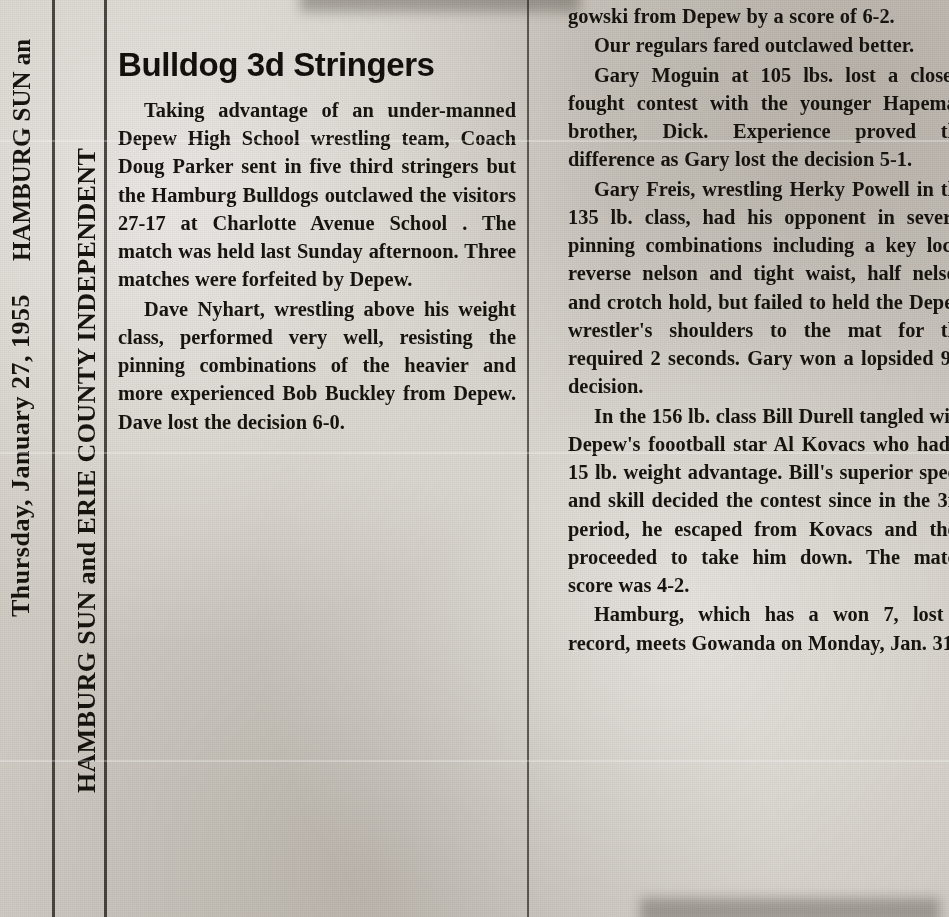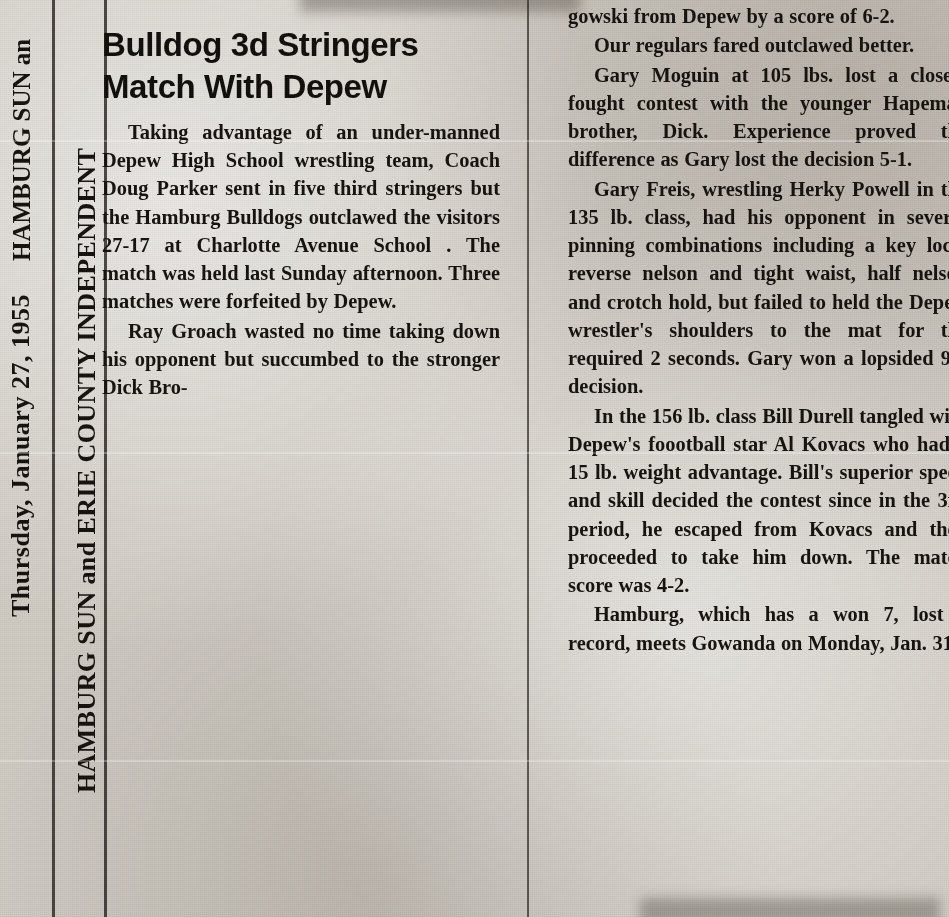--- a/index.html
+++ b/index.html
@@ -104,21 +104,21 @@
     pointer-events: none;
   }
 
   
   .col {
     position: absolute;
     top: 0;
     bottom: 0;
     color: #14110d;
   }
-  #col1 { left: 102px; width: 398px; }
+  #col1 { left: 118px; width: 398px; margin-top: 20px; }
   #col2 { left: 528px; width: 400px; margin-left: 40px; }
 
   .headline {
     font-family: "Liberation Sans", sans-serif;
     font-weight: bold;
     font-size: 33px;
     line-height: 1.27;
     letter-spacing: -0.4px;
     color: #100e0b;
     margin: 24px 0 10px 0;
@@ -162,24 +162,23 @@
   <div class="vrule" id="vrule-b"></div>
   <div class="vrule" id="vrule-c"></div>
 
   <div class="rail" id="rail-date">Thursday, January 27, 1955</div>
   <div class="rail" id="rail-paper-top">HAMBURG SUN  an</div>
   <div class="rail" id="rail-masthead">HAMBURG SUN and ERIE COUNTY INDEPENDENT</div>
 
   <div class="col" id="col1">
     <h1 class="headline">
       <span class="ln">Bulldog 3d Stringers</span>
-      <span class="ln">Match With Depew</span>
     </h1>
     <p class="body">Taking advantage of an under-manned Depew High School wrestling team, Coach Doug Parker sent in five third stringers but the Hamburg Bulldogs outclawed the visitors 27-17 at Charlotte Avenue School . The match was held last Sunday afternoon. Three matches were forfeited by Depew.</p>
-    <p class="body">Ray Groach wasted no time taking down his opponent but succumbed to the stronger Dick Bro-</p>
+    <p class="body">Dave Nyhart, wrestling above his weight class, performed very well, resisting the pinning combinations of the heavier and more experienced Bob Buckley from Depew. Dave lost the decision 6-0.</p>
   </div>
 
   <div class="col" id="col2">
     <p class="body noindent">gowski from Depew by a score of 6-2.</p>
     <p class="body">Our regulars fared outclawed better.</p>
     <p class="body">Gary Moguin at 105 lbs. lost a closely fought contest with the younger Hapeman brother, Dick. Experience proved the difference as Gary lost the decision 5-1.</p>
     <p class="body">Gary Freis, wrestling Herky Powell in the 135 lb. class, had his opponent in several pinning combinations including a key lock, reverse nelson and tight waist, half nelson and crotch hold, but failed to held the Depew wrestler's shoulders to the mat for the required 2 seconds. Gary won a lopsided 9-0 decision.</p>
     <p class="body">In the 156 lb. class Bill Durell tangled with Depew's foootball star Al Kovacs who had a 15 lb. weight advantage. Bill's superior speed and skill decided the contest since in the 3rd period, he escaped from Kovacs and then proceeded to take him down. The match score was 4-2.</p>
     <p class="body">Hamburg, which has a won 7, lost 1 record, meets Gowanda on Monday, Jan. 31.</p>
   </div>

